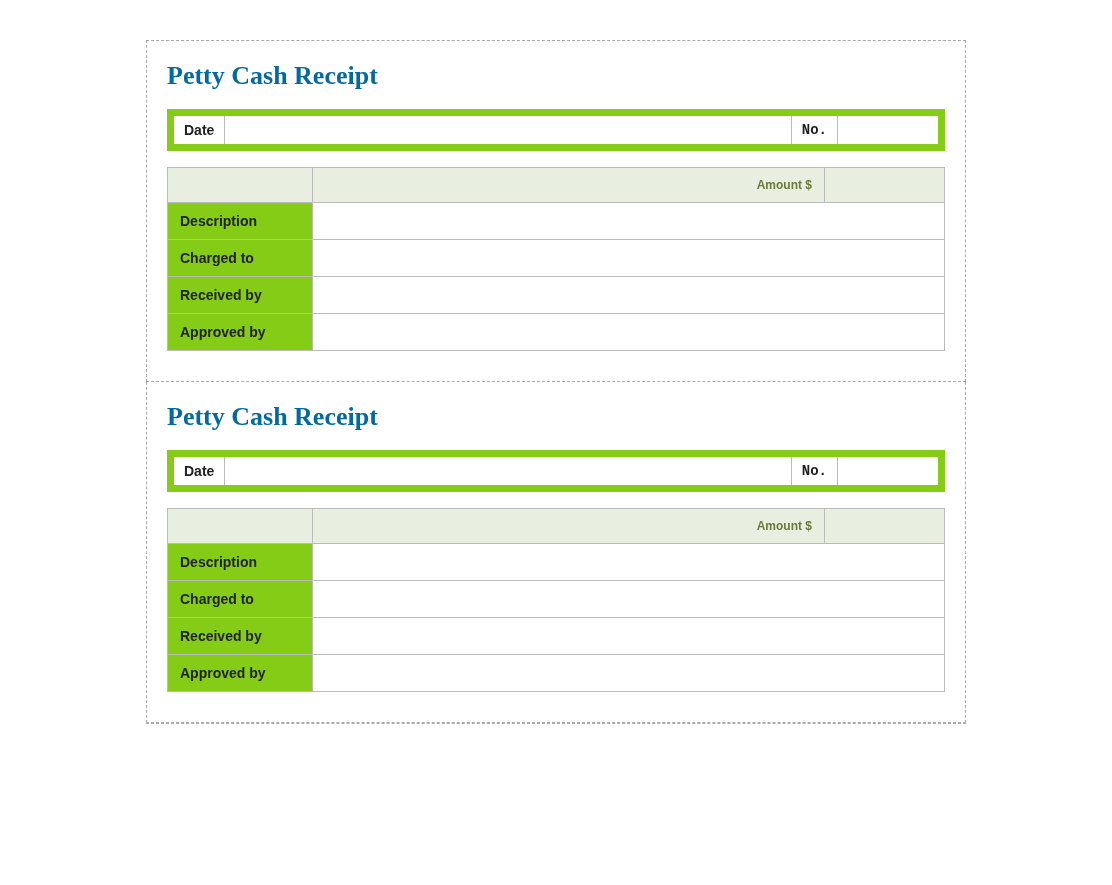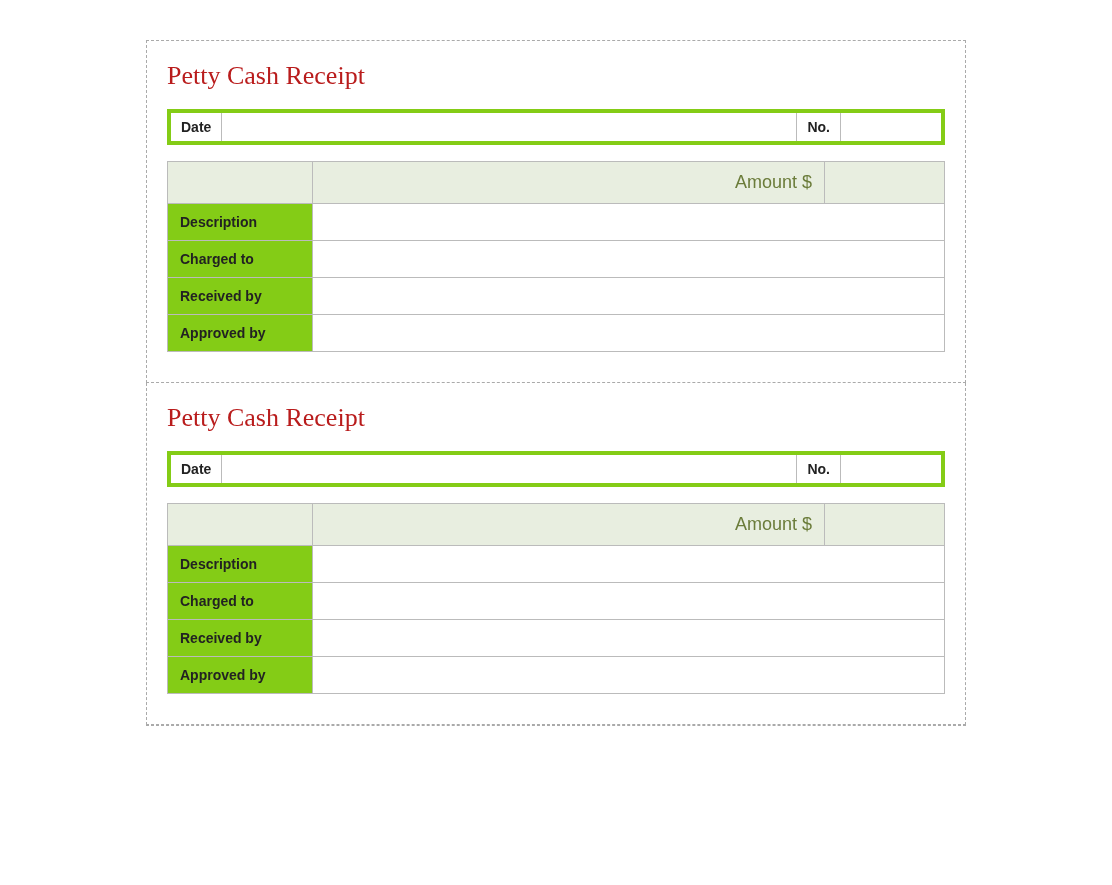--- a/index.html
+++ b/index.html
@@ -32,31 +32,31 @@
     }
 
     .receipt-section {
       width: 820px;
       border: 1.5px dashed #aaa;
       padding: 20px 20px 30px 20px;
       margin-bottom: 0;
     }
 
     .receipt-title {
-      color: #b91c1c;
+      color: #0369a1;
       font-size: 26px;
-      font-weight: normal;
+      font-weight: bold;
       margin-bottom: 18px;
       font-family: Georgia, serif;
     }
 
     .date-row {
       display: flex;
       align-items: flex-end;
-      border: 4px solid #84cc16;
+      border: 7px solid #84cc16;
       margin-bottom: 16px;
       width: 100%;
     }
 
     .date-label {
       padding: 6px 10px;
       font-weight: bold;
       border-right: 1px solid #bbb;
       white-space: nowrap;
     }
@@ -67,20 +67,21 @@
       border: none;
       outline: none;
     }
 
     .no-label {
       padding: 6px 10px;
       font-weight: bold;
       border-left: 1px solid #bbb;
       border-right: 1px solid #bbb;
       white-space: nowrap;
+      font-family: Liberation Mono, monospace;
     }
 
     .no-input {
       width: 100px;
       padding: 6px 8px;
       border: none;
       outline: none;
     }
 
     .receipt-table {
@@ -99,22 +100,22 @@
     }
 
     .header-left {
       width: 145px;
       border-right: 1px dashed #aaa !important;
     }
 
     .header-amount {
       text-align: right;
       color: #6b7c3a;
-      font-weight: normal;
-      font-size: 18px;
+      font-weight: bold;
+      font-size: 12px;
     }
 
     .header-right {
       width: 120px;
       background-color: #e8eee0;
     }
 
     .receipt-table tbody tr {
       border-bottom: 1px solid #bbb;
     }

